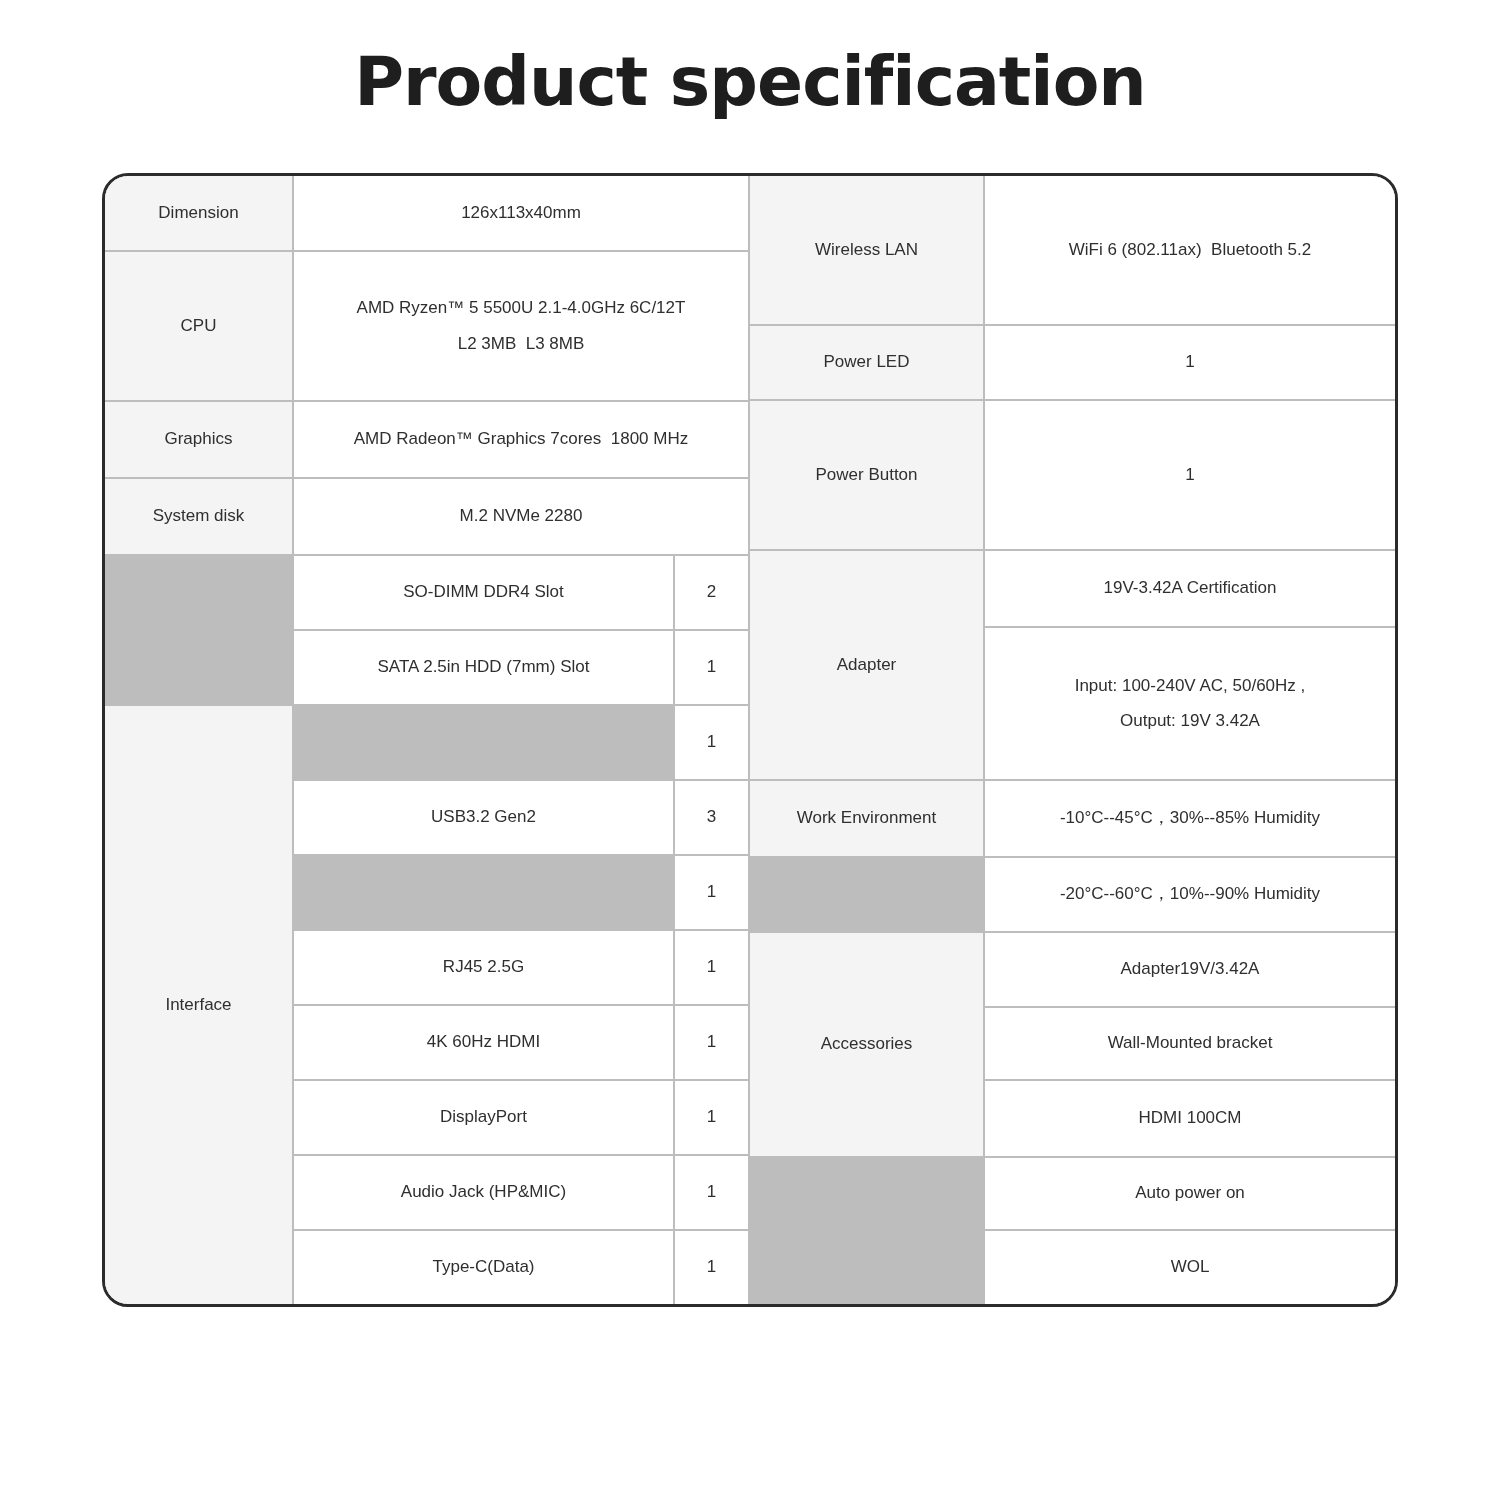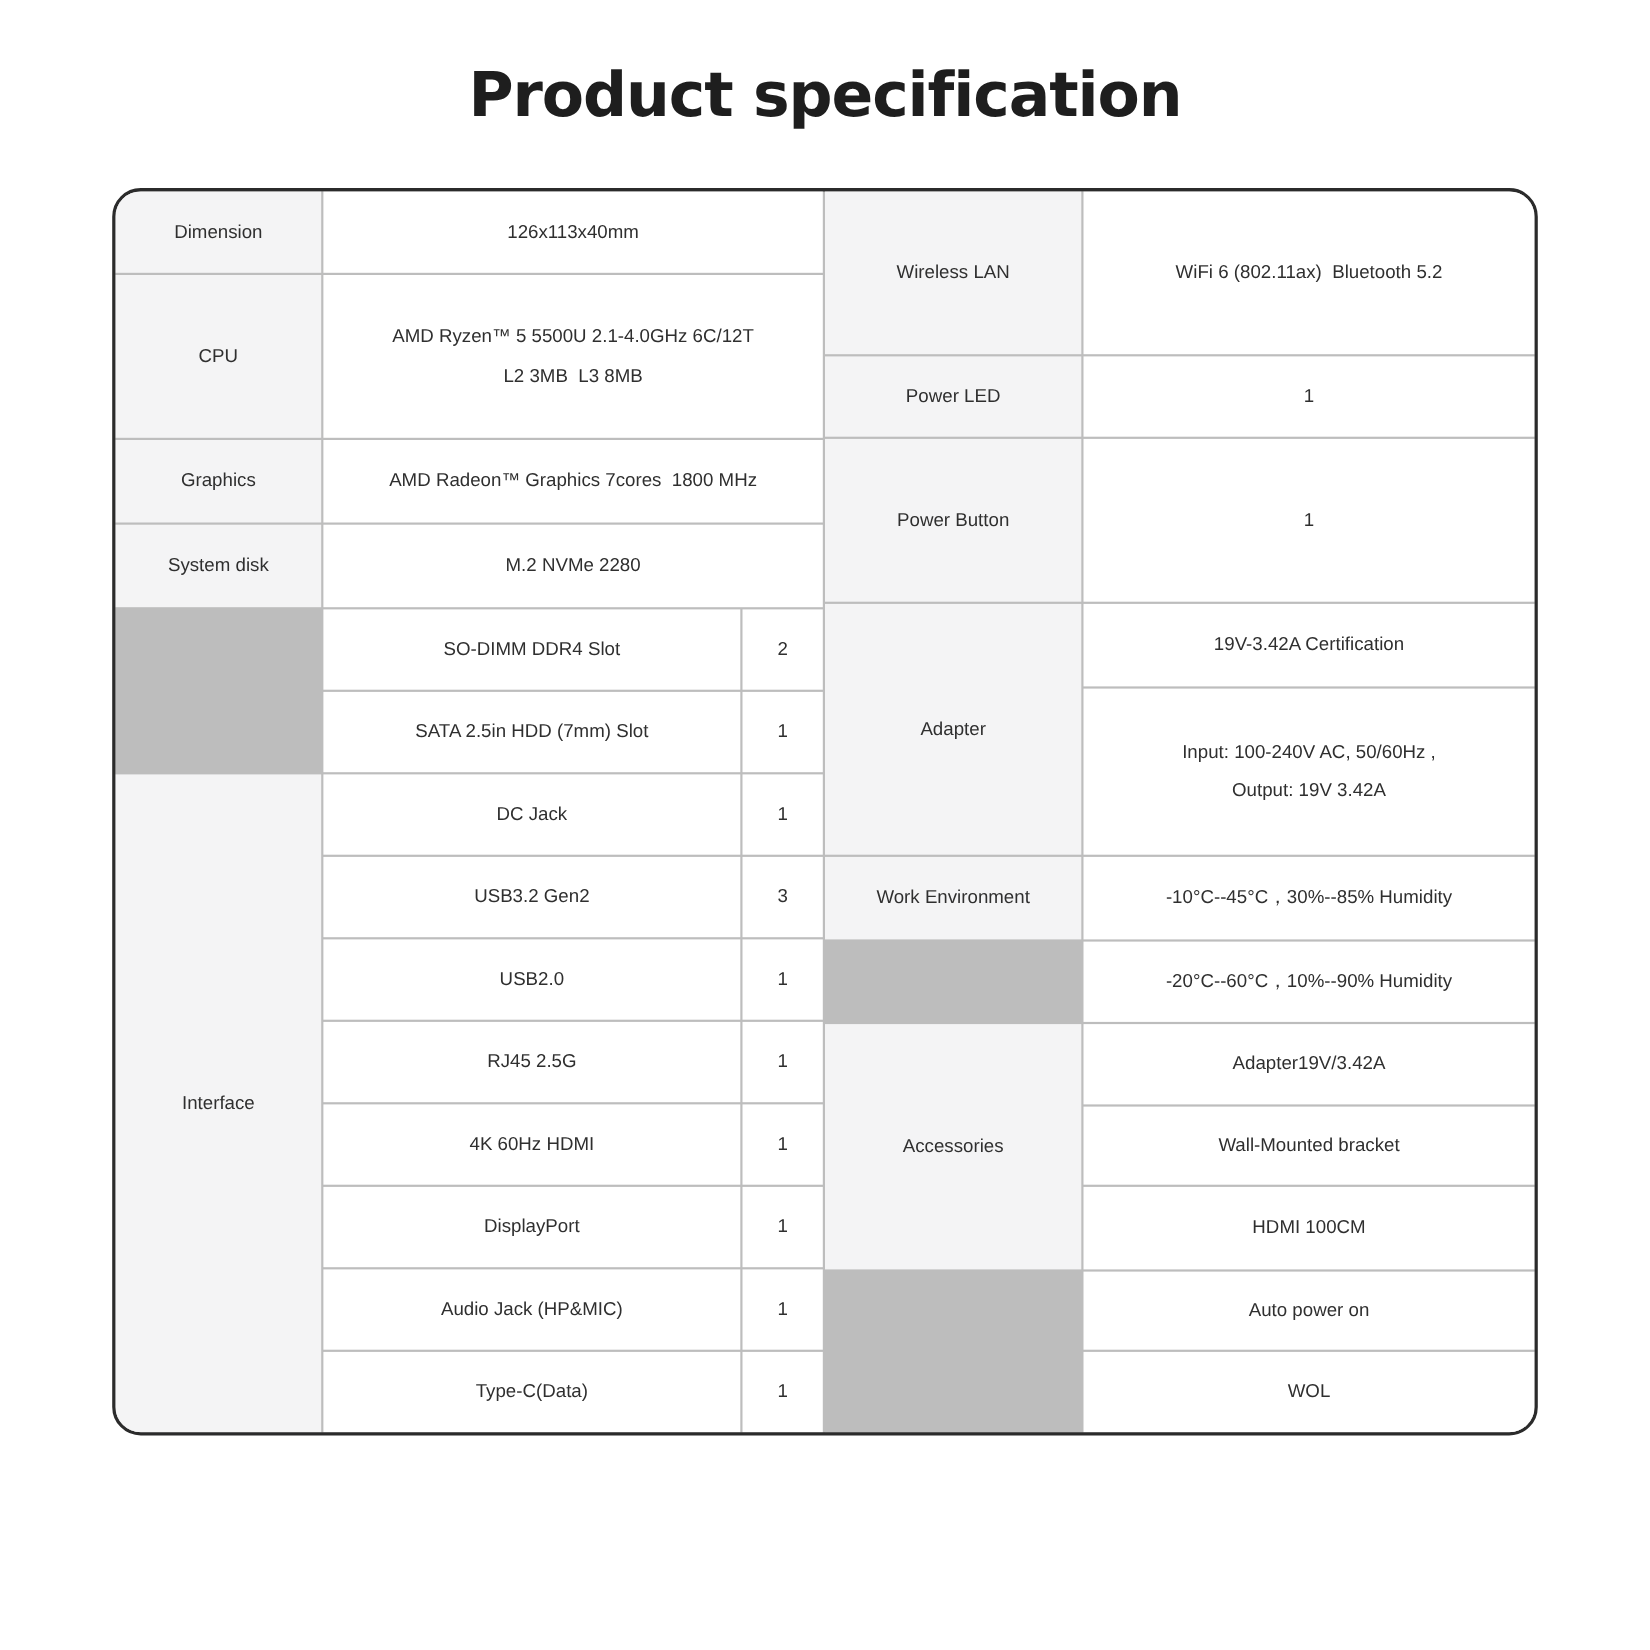--- a/index.html
+++ b/index.html
@@ -1,23 +1,23 @@
 <!DOCTYPE html>
 <html><head>
 <meta charset="utf-8">
 <style>
   html,body{margin:0;padding:0;}
   body{
     width:1500px;height:1500px;background:#ffffff;position:relative;
     font-family:"Liberation Sans",sans-serif;color:#2f2f2f;
   }
   .page-title{
-    padding-top:54px;text-align:center;
+    padding-top:42px;text-align:center;
     font-family:"DejaVu Sans",sans-serif;font-weight:bold;
-    font-size:56px;letter-spacing:-1px;color:#1e1e1e;
+    font-size:68px;letter-spacing:-1px;color:#1e1e1e;
   }
   .spec{
     width:1290px;margin:52px auto 0;
     border:3px solid #2b2b2b;border-radius:26px;overflow:hidden;
     display:flex;column-gap:2px;background:#bdbdbd;
   }
   .half{display:grid;gap:2px;background:#bdbdbd;}
   .half-left{
     grid-template-columns:187px 379px 73px;
     grid-template-rows:74px 148px 75px 75px 73px 73px 73px 73px 73px 73px 73px 73px 73px 73px;
@@ -81,34 +81,28 @@
     <div class="cell" style="grid-row:6;grid-column:2">
         <span class="txt">SATA 2.5in HDD (7mm) Slot</span>
       </div>
     <div class="cell" style="grid-row:6;grid-column:3">
         <span class="txt">1</span>
       </div>
 
     <div class="cell lab" style="grid-row:7/15;grid-column:1">
         <span class="txt">Interface</span>
       </div>
-    <div class="cell" style="grid-row:7;grid-column:2">
-        <span class="txt">DC Jack</span>
-      </div>
     <div class="cell" style="grid-row:7;grid-column:3">
         <span class="txt">1</span>
       </div>
     <div class="cell" style="grid-row:8;grid-column:2">
         <span class="txt">USB3.2 Gen2</span>
       </div>
     <div class="cell" style="grid-row:8;grid-column:3">
         <span class="txt">3</span>
-      </div>
-    <div class="cell" style="grid-row:9;grid-column:2">
-        <span class="txt">USB2.0</span>
       </div>
     <div class="cell" style="grid-row:9;grid-column:3">
         <span class="txt">1</span>
       </div>
     <div class="cell" style="grid-row:10;grid-column:2">
         <span class="txt">RJ45 2.5G</span>
       </div>
     <div class="cell" style="grid-row:10;grid-column:3">
         <span class="txt">1</span>
       </div>

